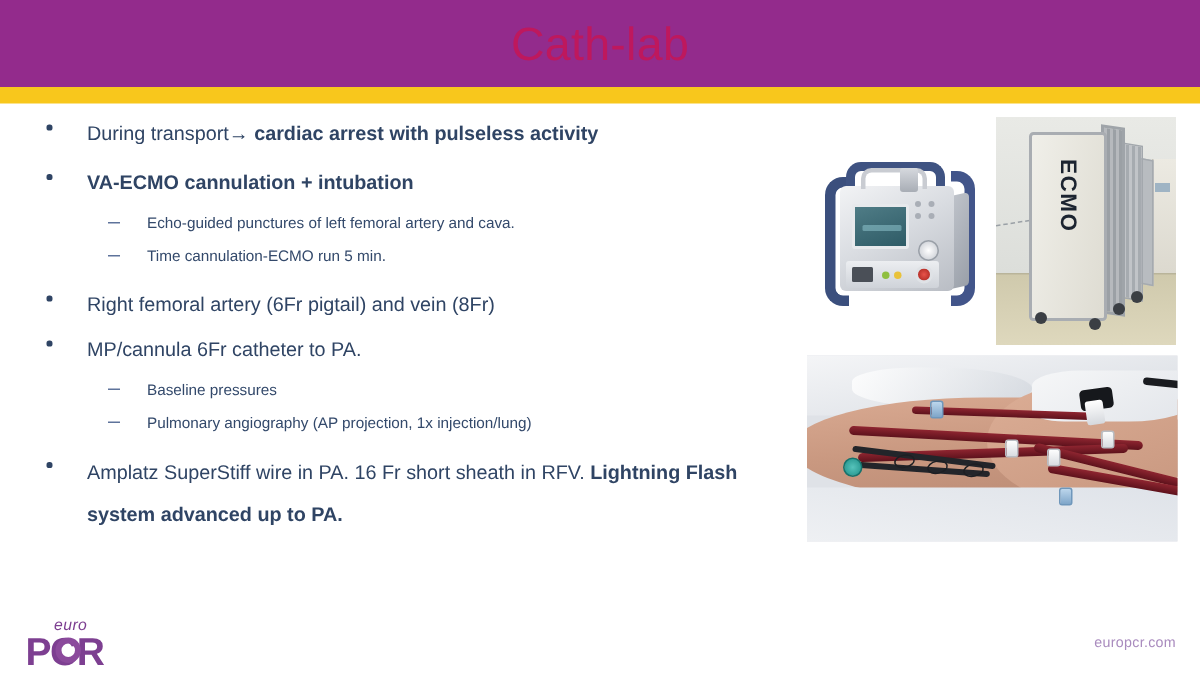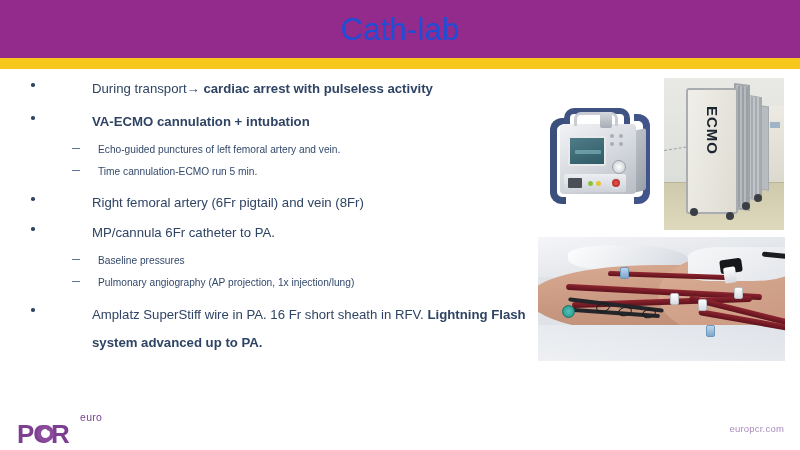--- a/index.html
+++ b/index.html
@@ -12,32 +12,32 @@
   .slide { position: relative; width: 800px; height: 450px; background: #fff; }
 
   
   .header-band {
     position: absolute; left: 0; top: 0; width: 800px; height: 58px;
     background: #932B8C;
   }
   .header-title {
     position: absolute; left: 0; top: 0; width: 800px; height: 58px;
     display: flex; align-items: center; justify-content: center;
-    color: #1d4ed8; font-size: 31px; font-weight: 300;
+    color: #be185d; font-size: 31px; font-weight: 300;
     letter-spacing: .2px; line-height: 1;
   }
   .header-rule {
     position: absolute; left: 0; top: 58px; width: 800px; height: 11px;
     background: #F8C71C;
   }
 
   
   .content { position: absolute; left: 0; top: 76px; width: 536px; }
 
-  .bullet { position: relative; padding-left: 92px; color: #2F4464; }
+  .bullet { position: relative; padding-left: 58px; color: #2F4464; }
   .bullet .dot {
     position: absolute; left: 31px; top: 7px;
     width: 3.5px; height: 3.5px; border-radius: 50%;
     background: #2F4464;
   }
   .bullet .txt { font-size: 13.2px; line-height: 25px; }
   .bullet .txt b { font-weight: bold; }
 
   .sub { position: relative; padding-left: 98px; color: #33496B; }
   .sub .dash {
@@ -49,23 +49,22 @@
   .gap-a { height: 8px; }
   .gap-b { height: 5px; }
   .gap-c { height: 7px; }
 
   .bullet.wrap .txt { line-height: 28px; display: block; width: 470px; }
 
   
   .logo { position: absolute; left: 17px; top: 411px; width: 74px; height: 34px; }
   .logo-euro {
     position: absolute; left: 19px; top: 0;
-    font-size: 10.5px; color: #7D3F91;
+    font-size: 10.5px; font-style: italic; color: #7D3F91;
     letter-spacing: .3px;
-    margin-left: 44px;
   }
   .logo-pcr {
     position: absolute; left: 0; top: 10px;
     font-size: 26px; font-weight: bold; color: #7D3F91;
     letter-spacing: -1px; line-height: 1;
   }
   .logo-ring {
     position: absolute; left: 20px; top: 14px;
     width: 17px; height: 17px; border: 4.5px solid #8B4A9C;
     border-radius: 50%; background: transparent;
@@ -330,21 +329,21 @@
 
     <div class="bullet">
       <span class="dot"></span>
       <span class="txt"><b>VA-ECMO cannulation + intubation</b></span>
     </div>
 
     <div class="gap-b"></div>
 
     <div class="sub">
       <span class="dash"></span>
-      <span class="txt">Echo-guided punctures of left femoral artery and vein.</span>
+      <span class="txt">Echo-guided punctures of left femoral artery and cava.</span>
     </div>
     <div class="sub">
       <span class="dash"></span>
       <span class="txt">Time cannulation-ECMO run 5 min.</span>
     </div>
 
     <div class="gap-c"></div>
 
     <div class="bullet">
       <span class="dot"></span>

